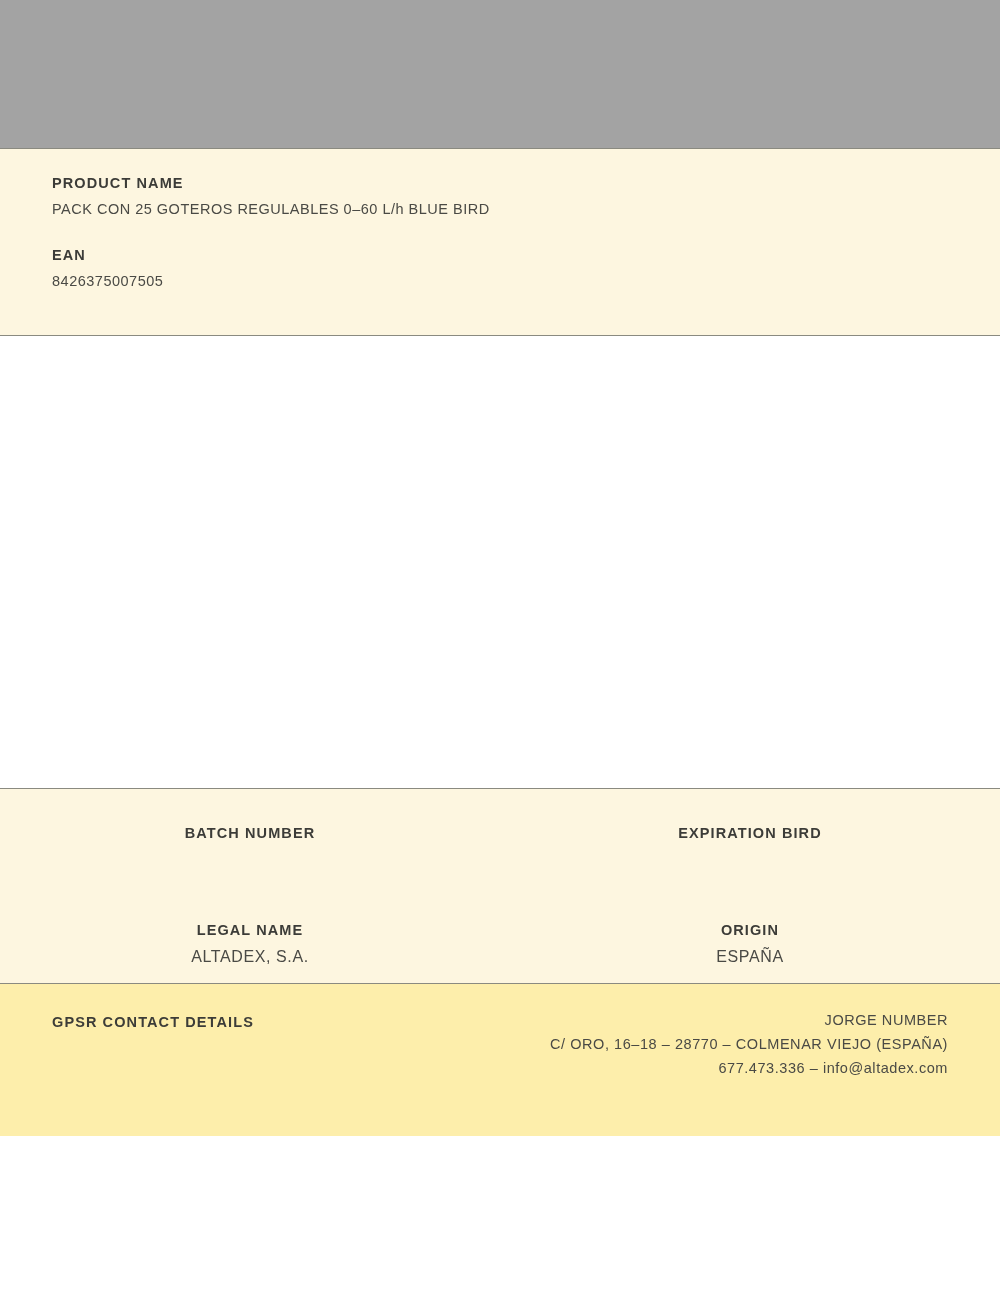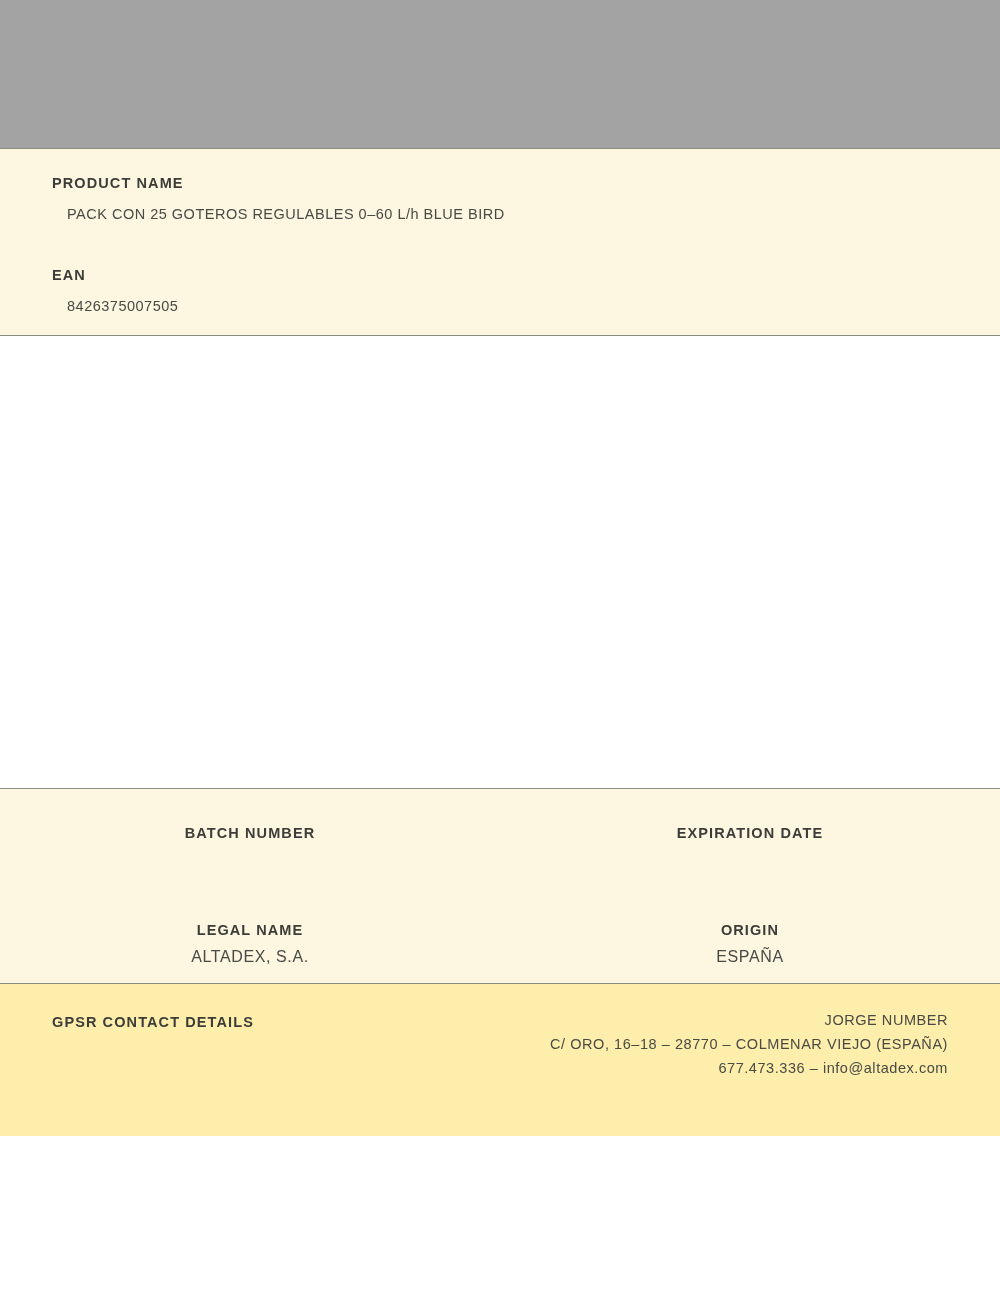--- a/index.html
+++ b/index.html
@@ -43,21 +43,21 @@
     font-size: 14.5px;
     font-weight: bold;
     letter-spacing: 1.1px;
     color: #3c3c38;
     margin: 0 0 10px 0;
   }
   .field-value {
     font-size: 14.5px;
     letter-spacing: 0.5px;
     color: #4a4a45;
-    margin: 15px;
+    margin: 0;
   }
   .spacer-gap {
     height: 30px;
   }
 
   
   .mid-blank {
     position: absolute;
     left: 0;
     top: 336px;
@@ -173,21 +173,21 @@
 
   <div class="mid-blank"></div>
 
   <div class="batch-block">
     <div class="batch-row batch-row-1">
       <div class="batch-col">
         <p class="col-label">BATCH NUMBER</p>
         <p class="col-value"></p>
       </div>
       <div class="batch-col">
-        <p class="col-label">EXPIRATION DATE</p>
+        <p class="col-label">EXPIRATION BIRD</p>
         <p class="col-value"></p>
       </div>
     </div>
     <div class="batch-row batch-row-2">
       <div class="batch-col">
         <p class="col-label">LEGAL NAME</p>
         <p class="col-value">ALTADEX, S.A.</p>
       </div>
       <div class="batch-col">
         <p class="col-label">ORIGIN</p>

